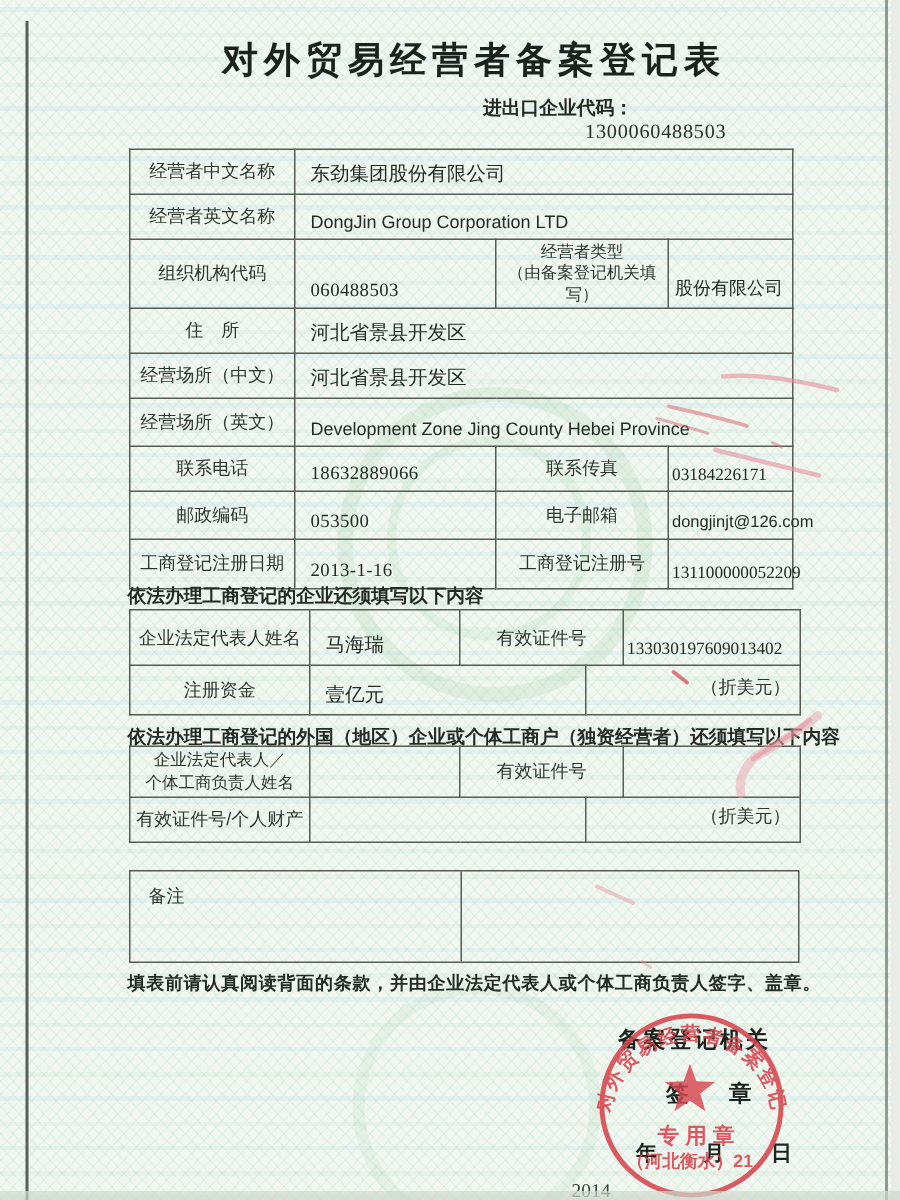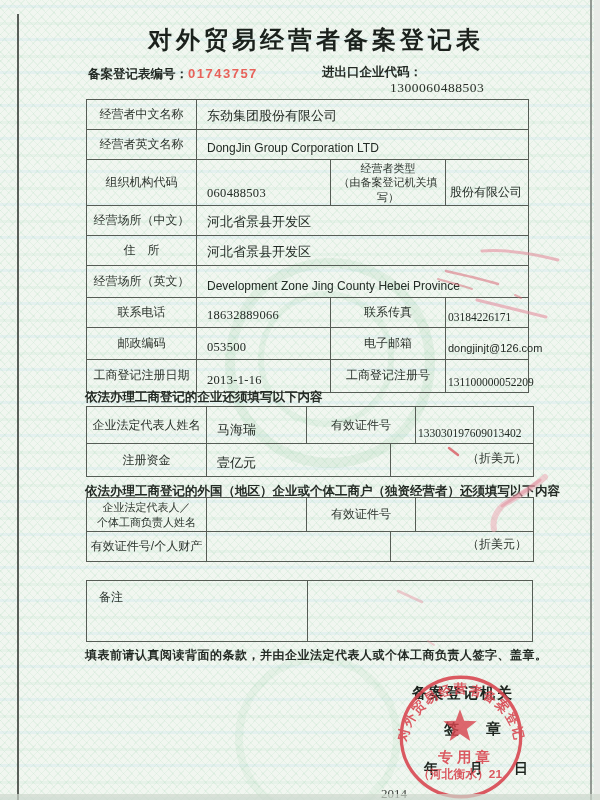--- a/index.html
+++ b/index.html
@@ -48,23 +48,20 @@
 <body>
 
 <div id="page">
 
   <div class="ring" style="left:225px;top:258px;width:190px;height:190px;border:10px solid rgba(125,195,150,.15);"></div>
   <div class="ring" style="left:258px;top:291px;width:124px;height:124px;border:6px solid rgba(125,195,150,.12);"></div>
   <div class="ring" style="left:235px;top:655px;width:150px;height:150px;border:8px solid rgba(125,195,150,.10);"></div>
 
   <div class="abs title z1">对外贸易经营者备案登记表</div>
 
-  <div class="abs z1" style="left:88px;top:64px;">
-    <span class="toplabel">备案登记表编号：</span><span class="regno">01743757</span>
-  </div>
   <div class="abs toplabel z1" style="left:322px;top:64px;">进出口企业代码：</div>
   <div class="abs codeval serif z1" style="left:390px;top:80px;">1300060488503</div>
 
   <table class="abs z1" style="left:86px;top:99px;width:443px;height:285px;">
     <colgroup>
         <col style="width:110px">
         <col style="width:134px">
         <col style="width:115px">
         <col style="width:83px">
       </colgroup>
@@ -80,25 +77,25 @@
     <tr style="height:38px">
       <td class="lbl">组织机构代码</td>
       <td class="fill num">060488503</td>
       <td class="lbl2">
         <div>经营者类型</div>
         <div>（由备案登记机关填写）</div>
       </td>
       <td class="fill cn" style="font-size:12px;padding-left:4px;">股份有限公司</td>
     </tr>
     <tr style="height:30px">
+      <td class="lbl">住　所</td>
+      <td class="fill cn" colspan="3">河北省景县开发区</td>
+    </tr>
+    <tr style="height:30px">
       <td class="lbl">经营场所（中文）</td>
-      <td class="fill cn" colspan="3">河北省景县开发区</td>
-    </tr>
-    <tr style="height:30px">
-      <td class="lbl">住　所</td>
       <td class="fill cn" colspan="3">河北省景县开发区</td>
     </tr>
     <tr style="height:32px">
       <td class="lbl">经营场所（英文）</td>
       <td class="fill en" colspan="3">Development Zone Jing County Hebei Province</td>
     </tr>
     <tr style="height:30px">
       <td class="lbl">联系电话</td>
       <td class="fill num">18632889066</td>
       <td class="lbl">联系传真</td>

